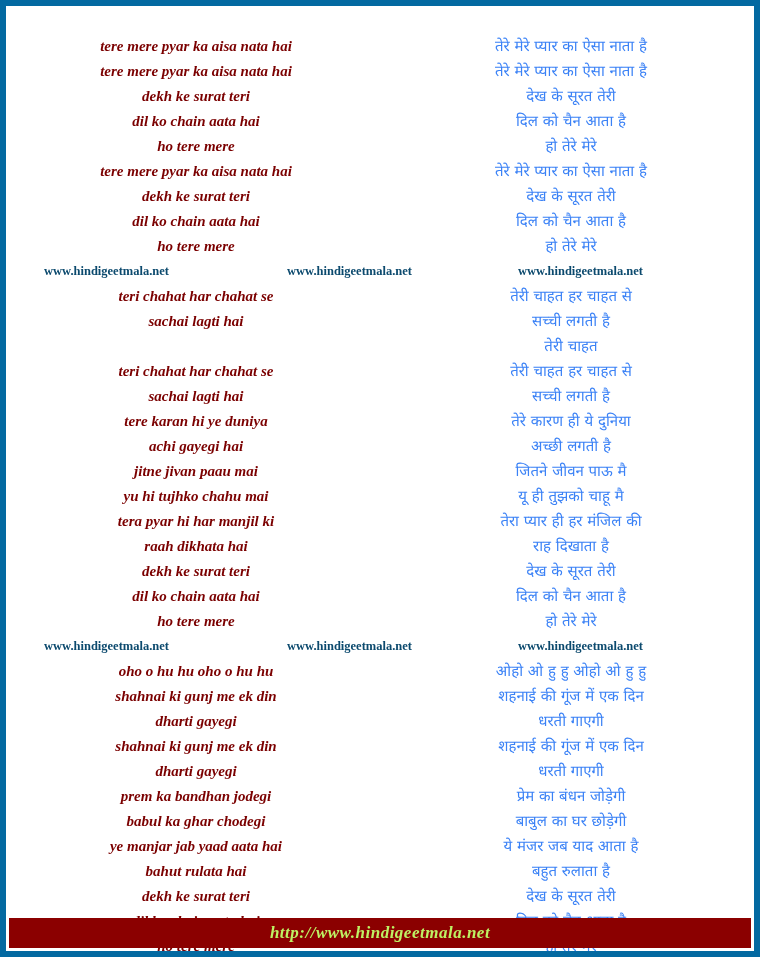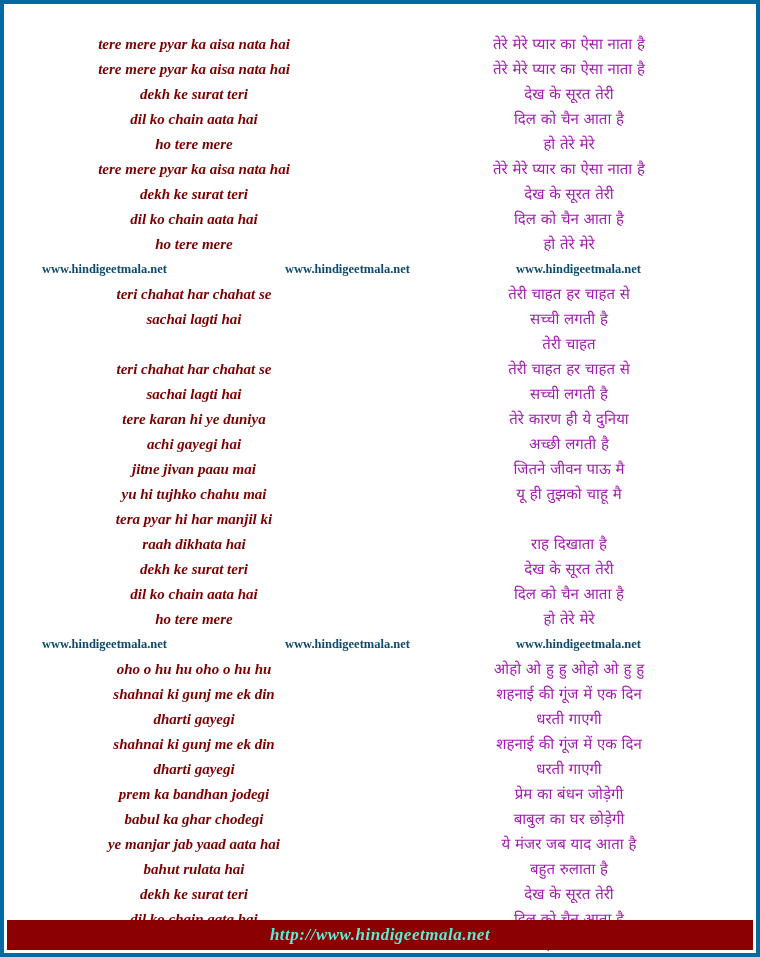--- a/index.html
+++ b/index.html
@@ -12,21 +12,21 @@
     height: 957px;
     font-family: "Liberation Sans", sans-serif;
     position: relative;
     overflow: hidden;
   }
   .page {
     position: relative;
     width: 760px;
     height: 957px;
     box-sizing: border-box;
-    border: 4px solid #0369a1;
+    border: 6px solid #0369a1;
     background: #ffffff;
     overflow: hidden;
   }
   .lyrics-area {
     position: relative;
     padding-top: 28px;
     height: 880px;
     box-sizing: border-box;
   }
   .row {
@@ -45,21 +45,21 @@
     color: #7b0000;
     font-family: "Liberation Serif", serif;
     font-weight: bold;
   }
   .col-right {
     position: absolute;
     left: 380px;
     width: 370px;
     text-align: center;
     font-size: 15px;
-    color: #a21caf;
+    color: #3b82f6;
     font-family: "DejaVu Sans", sans-serif;
   }
   .watermark-row {
     position: relative;
     height: 25px;
     line-height: 25px;
   }
   .watermark {
     position: absolute;
     top: 0;
@@ -83,21 +83,21 @@
     color: #ffffff;
     text-align: center;
     line-height: 30px;
     font-family: "Liberation Serif", serif;
     font-weight: bold;
     font-style: italic;
     font-size: 17px;
     letter-spacing: 0.5px;
   }
   .footer a {
-    color: #5eead4;
+    color: #bef264;
     text-decoration: none;
   }
 </style>
 </head>
 <body>
 
 <div class="page">
   <div class="lyrics-area" id="lyrics">
       <div class="row">
         <div class="col-left">tere mere pyar ka aisa nata hai</div>
@@ -170,20 +170,21 @@
       <div class="row">
         <div class="col-left">jitne jivan paau mai</div>
         <div class="col-right">जितने जीवन पाऊ मै</div>
       </div>
       <div class="row">
         <div class="col-left">yu hi tujhko chahu mai</div>
         <div class="col-right">यू ही तुझको चाहू मै</div>
       </div>
       <div class="row">
         <div class="col-left">tera pyar hi har manjil ki</div>
+        <div class="col-right">तेरा प्यार ही हर मंजिल की</div>
       </div>
       <div class="row">
         <div class="col-left">raah dikhata hai</div>
         <div class="col-right">राह दिखाता है</div>
       </div>
       <div class="row">
         <div class="col-left">dekh ke surat teri</div>
         <div class="col-right">देख के सूरत तेरी</div>
       </div>
       <div class="row">

